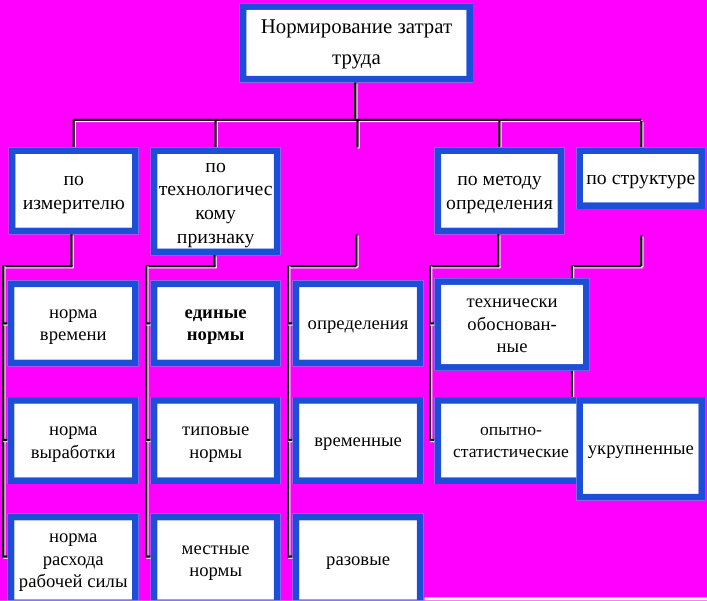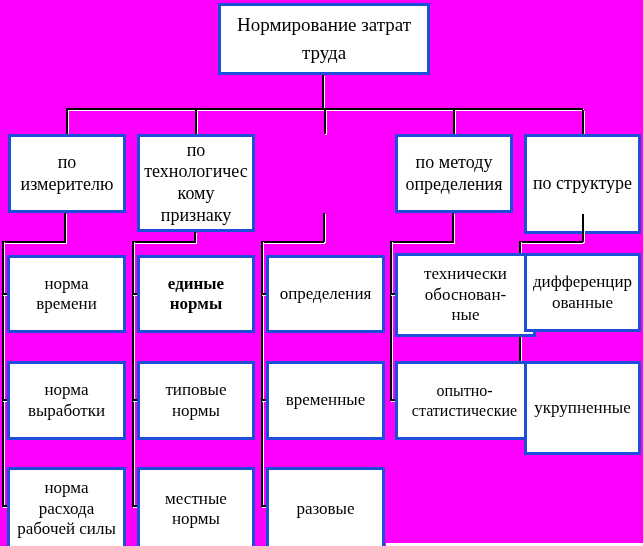--- a/index.html
+++ b/index.html
@@ -7,21 +7,21 @@
     position: relative;
     width: 643px;
     height: 546px;
     background: #FF00FF;
     overflow: hidden;
   }
   .box {
     position: absolute;
     box-sizing: border-box;
     background: #FFFFFF;
-    border: 3px solid #1d4ed8;
+    border: 6px solid #1d4ed8;
     display: flex;
     align-items: center;
     justify-content: center;
     text-align: center;
     white-space: pre-line;
     font-family: "Liberation Serif", "DejaVu Serif", serif;
     color: #000000;
     font-size: 17px;
     line-height: 1.2;
     padding: 1px 2px;
@@ -56,21 +56,21 @@
   <div class="ln" style="left:582px; top:110px; width:2px; height:24px;"></div>
 
   <div class="box hdr" style="left:8px;   top:134px; width:118px; height:79px;">по
 измерителю</div>
   <div class="box hdr" style="left:137px; top:134px; width:118px; height:98px;">по
 технологичес
 кому
 признаку</div>
   <div class="box hdr" style="left:395px; top:134px; width:118px; height:79px;">по методу
 определения</div>
-  <div class="box hdr" style="left:524px; top:134px; width:117px; height:100px;">по структуре</div>
+  <div class="box hdr" style="left:524px; top:134px; width:117px; height:56px;">по структуре</div>
 
   <div class="ln" style="left:64px; top:213px; width:2px; height:29px;"></div>
   <div class="ln" style="left:2px;  top:241px; width:64px; height:2px;"></div>
   <div class="ln" style="left:2px;  top:241px; width:2px; height:265px;"></div>
   <div class="ln" style="left:2px;  top:293px; width:5px; height:2px;"></div>
   <div class="ln" style="left:2px;  top:399px; width:5px; height:2px;"></div>
   <div class="ln" style="left:2px;  top:505px; width:5px; height:2px;"></div>
 
   <div class="ln" style="left:194px; top:232px; width:2px; height:10px;"></div>
   <div class="ln" style="left:132px; top:241px; width:64px; height:2px;"></div>
@@ -99,22 +99,20 @@
   <div class="ln" style="left:519px; top:399px; width:5px; height:2px;"></div>
 
   <div class="box" style="left:7px;   top:255px; width:119px; height:78px;">норма
 времени</div>
   <div class="box" style="left:137px; top:255px; width:118px; height:78px;font-weight:bold;">единые
 нормы</div>
   <div class="box" style="left:266px; top:255px; width:119px; height:78px;">определения</div>
   <div class="box" style="left:395px; top:253px; width:141px; height:84px;">технически
 обоснован-
 ные</div>
-  <div class="box" style="left:524px; top:253px; width:117px; height:79px;">дифференцир
-ованные</div>
 
   <div class="box" style="left:7px;   top:361px; width:119px; height:79px;">норма
 выработки</div>
   <div class="box" style="left:137px; top:361px; width:118px; height:79px;">типовые
 нормы</div>
   <div class="box" style="left:266px; top:361px; width:119px; height:79px;">временные</div>
   <div class="box tight" style="left:395px; top:361px; width:139px; height:79px;">опытно-
 статистические</div>
   <div class="box" style="left:524px; top:361px; width:117px; height:94px;">укрупненные</div>
 

